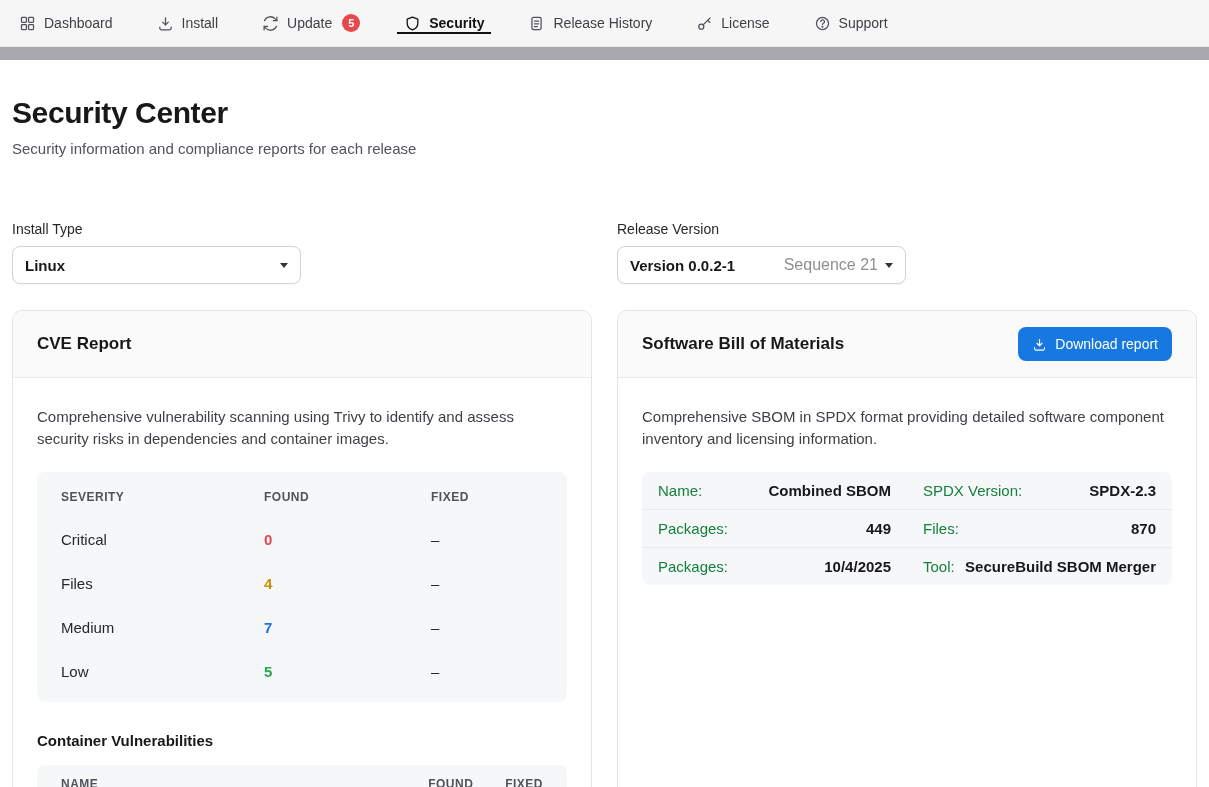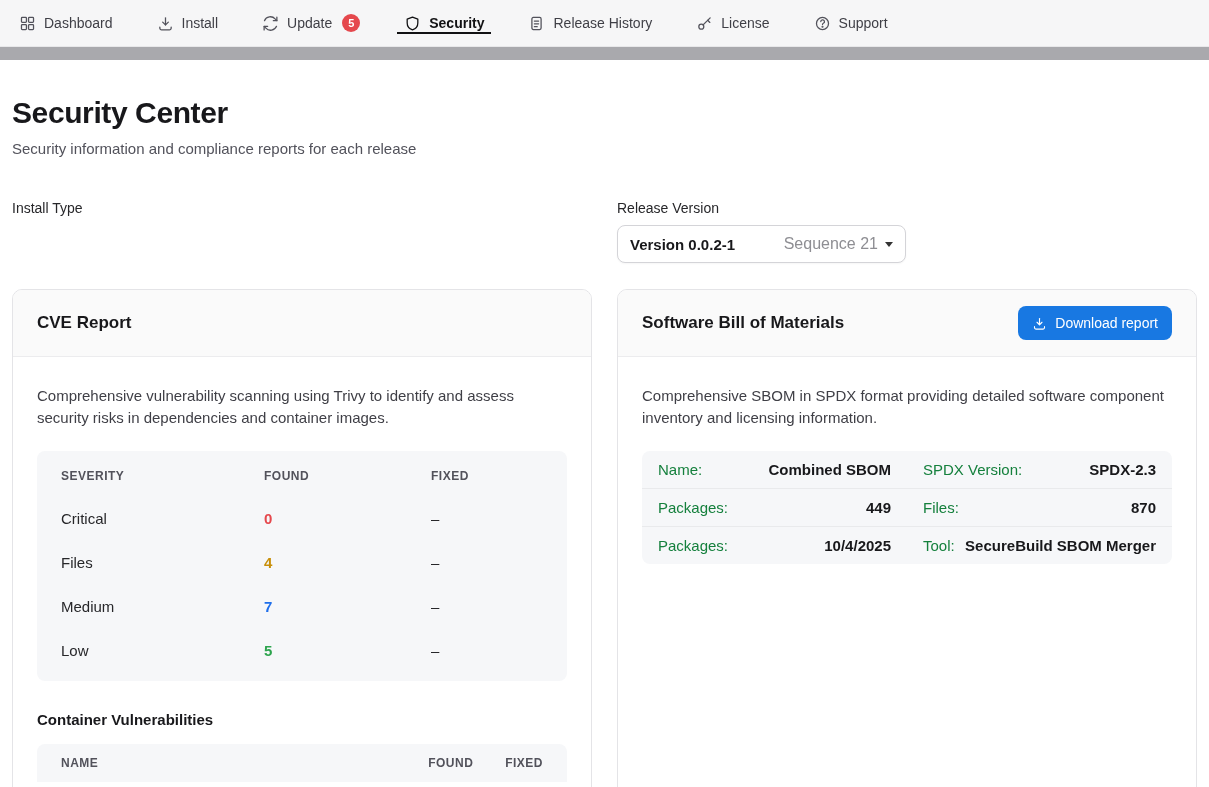--- a/index.html
+++ b/index.html
@@ -64,21 +64,21 @@
     margin-top: 36px;
     font-size: 30px;
     font-weight: 700;
     letter-spacing: -0.4px;
     color: #18181b;
   }
   .subtitle { margin-top: 10px; font-size: 15px; color: #52525b; }
 
   
   .filters {
-    margin-top: 43px;
+    margin-top: 64px;
     display: grid;
     grid-template-columns: 1fr 1fr;
     gap: 25px;
   }
   .filter-label { font-size: 14px; color: #27272a; margin-bottom: 9px; }
   .select {
     width: 289px;
     height: 38px;
     background: #fff;
     border: 1px solid #d4d4d8;
@@ -288,20 +288,24 @@
 <div class="gray-band"></div>
 
 <main class="content">
 
   <h1 class="page-title">Security Center</h1>
   <p class="subtitle">Security information and compliance reports for each release</p>
 
   <div class="filters">
     <div class="filter">
       <div class="filter-label">Install Type</div>
+      <div class="select">
+        <span class="select-value">Linux</span>
+        <span class="caret"></span>
+      </div>
     </div>
     <div class="filter">
       <div class="filter-label">Release Version</div>
       <div class="select">
         <span class="select-value">Version 0.0.2-1</span>
         <span class="select-right">
           <span class="sequence">Sequence 21</span>
           <span class="caret"></span>
         </span>
       </div>

